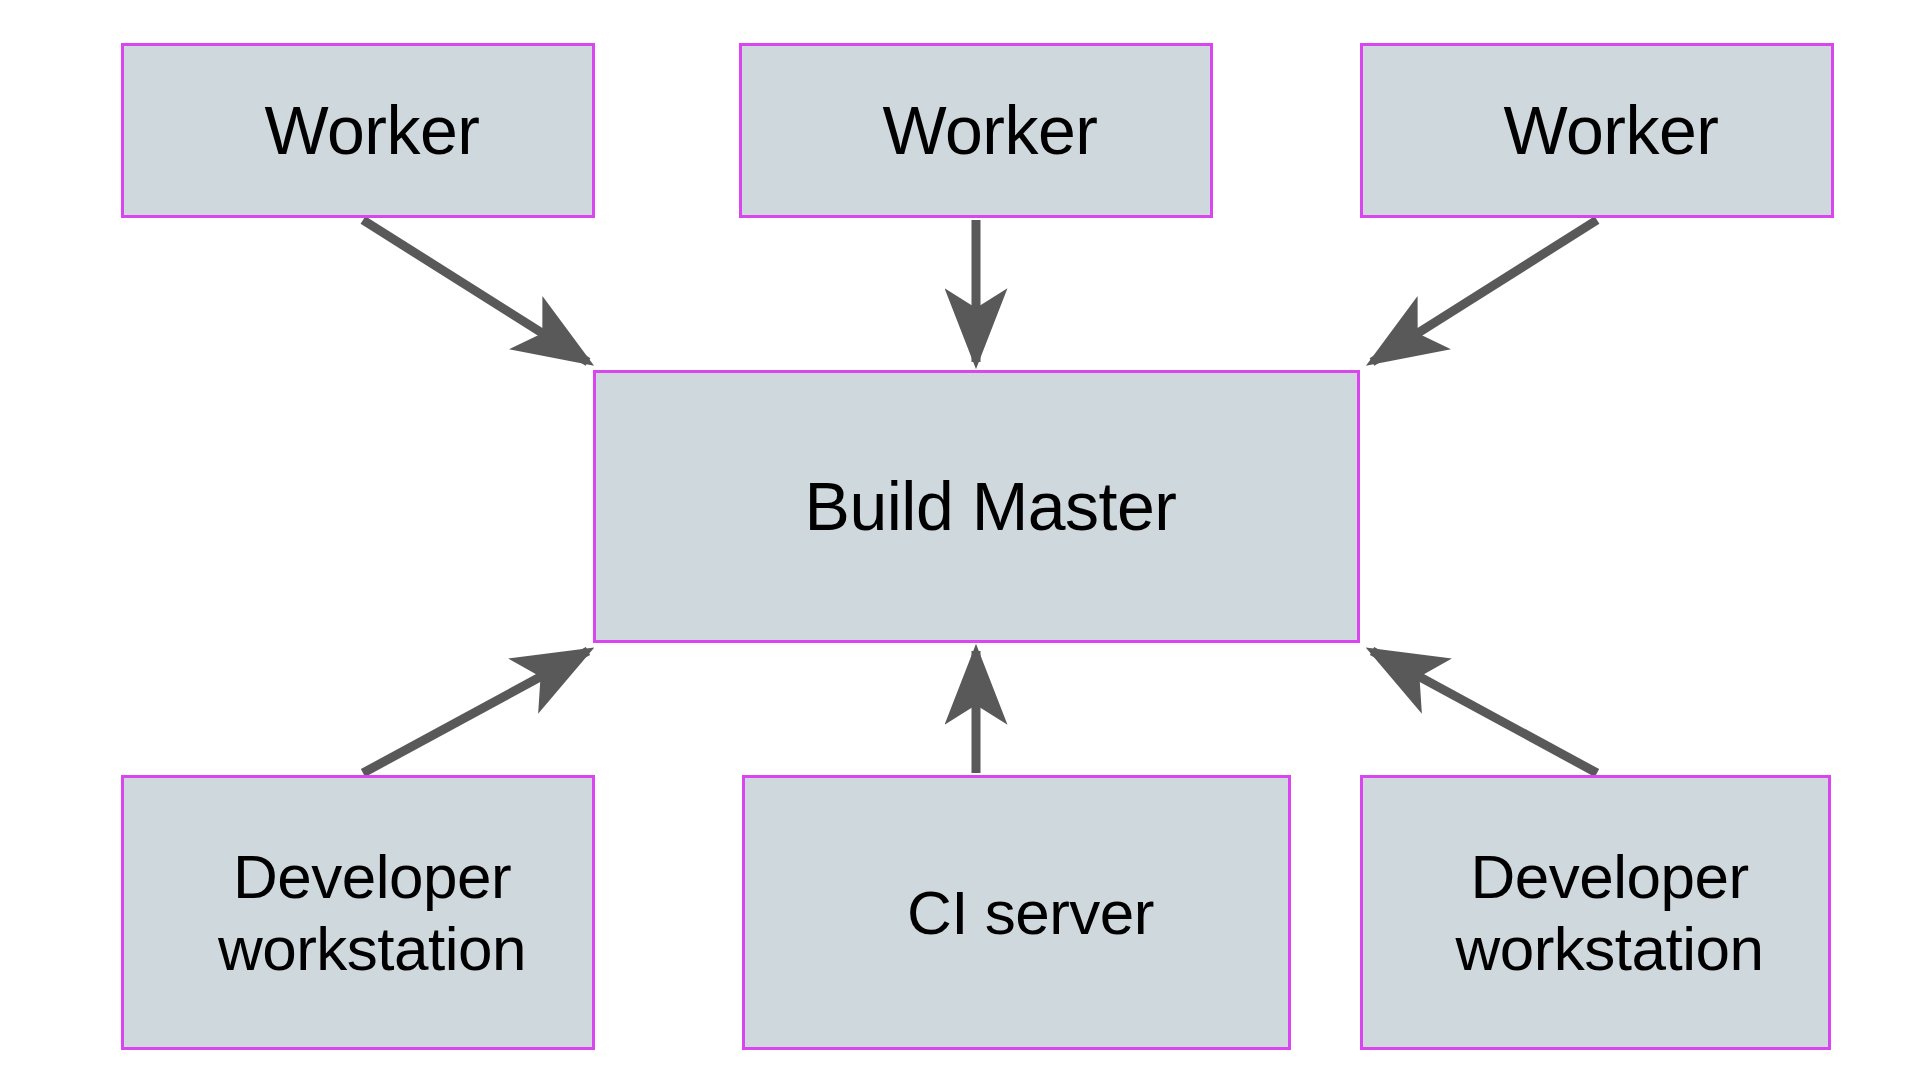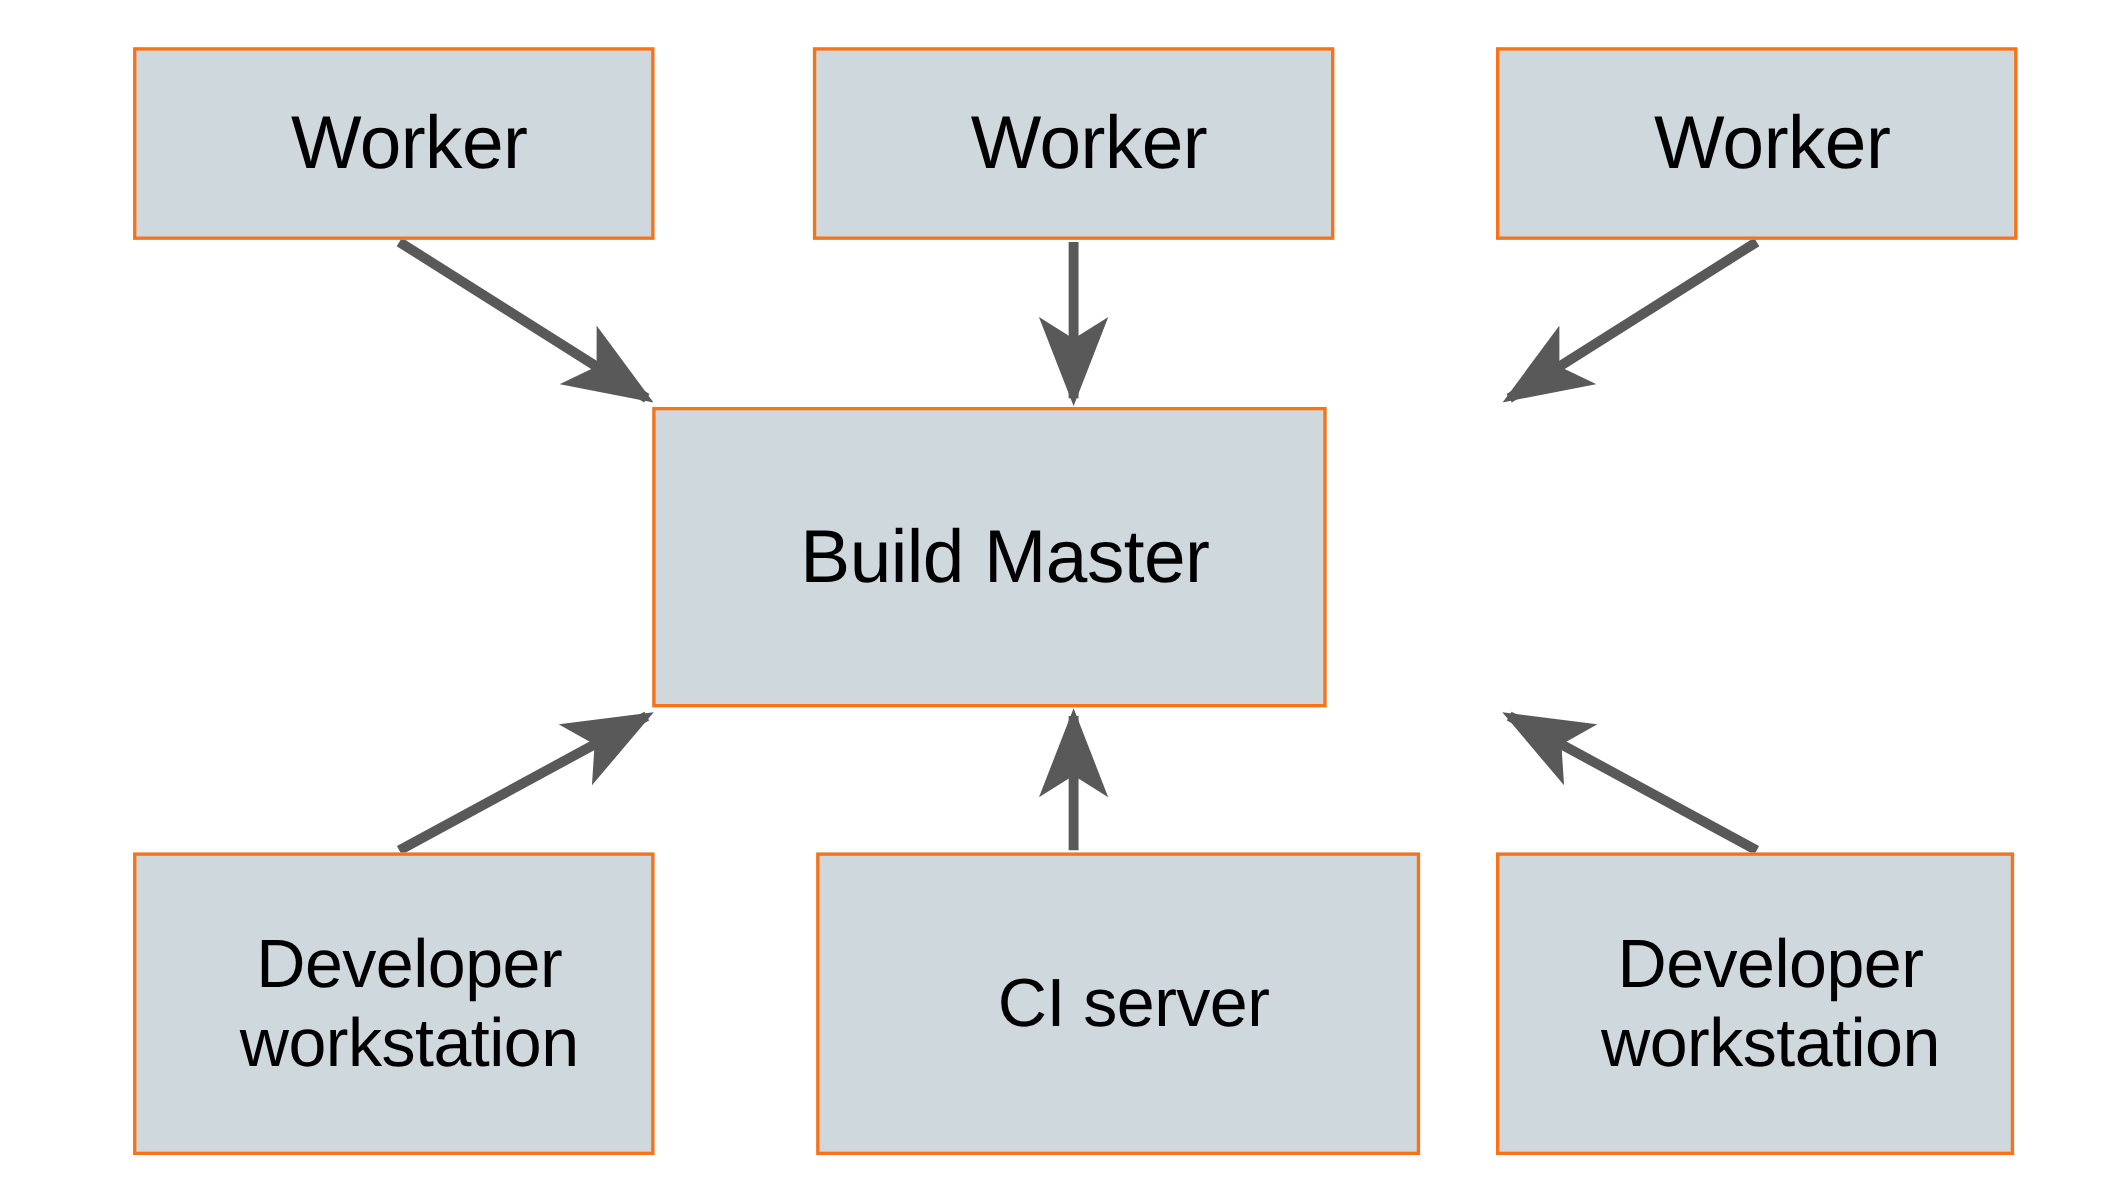--- a/index.html
+++ b/index.html
@@ -22,21 +22,21 @@
     left: 0;
     top: 0;
     width: 1910px;
     height: 1090px;
     pointer-events: none;
   }
   .node {
     position: absolute;
     box-sizing: border-box;
     background: #cfd8dc;
-    border: 3px solid #f97316;
+    border: 3px solid #d946ef;
     display: flex;
     align-items: center;
     justify-content: center;
     text-align: center;
     padding-left: 28px;
   }
   .node-label {
     font-family: "Liberation Sans", sans-serif;
     color: #000000;
     font-weight: 400;
@@ -44,21 +44,21 @@
     white-space: pre-line;
     letter-spacing: -0.5px;
   }
   .lbl-lg { font-size: 68px; }
   .lbl-md { font-size: 62px; }
 
   
   #node-worker-1      { left: 121px; top: 43px;  width: 474px; height: 175px; }
   #node-worker-2      { left: 739px; top: 43px;  width: 474px; height: 175px; }
   #node-worker-3      { left: 1360px; top: 43px; width: 474px; height: 175px; }
-  #node-build-master  { left: 593px; top: 370px; width: 613px; height: 273px; }
+  #node-build-master  { left: 593px; top: 370px; width: 767px; height: 273px; }
   #node-dev-left      { left: 121px; top: 775px; width: 474px; height: 275px; }
   #node-ci-server     { left: 742px; top: 775px; width: 549px; height: 275px; }
   #node-dev-right     { left: 1360px; top: 775px; width: 471px; height: 275px; }
 </style>
 </head>
 <body>
 
 <div id="canvas">
 
   <svg id="edges" viewBox="0 0 1910 1090" width="1910" height="1090" xmlns="http://www.w3.org/2000/svg">

